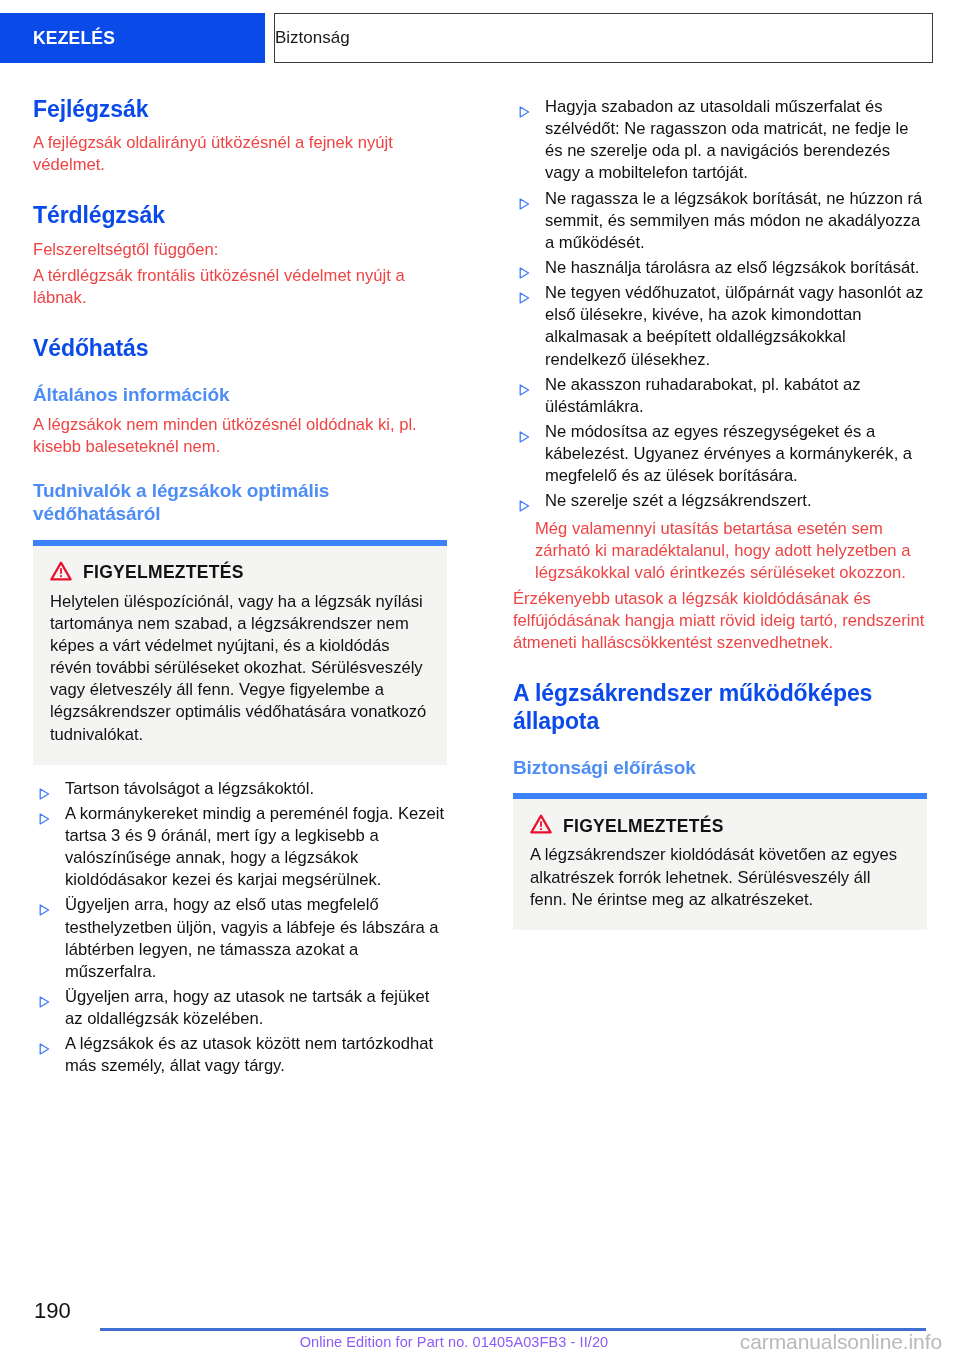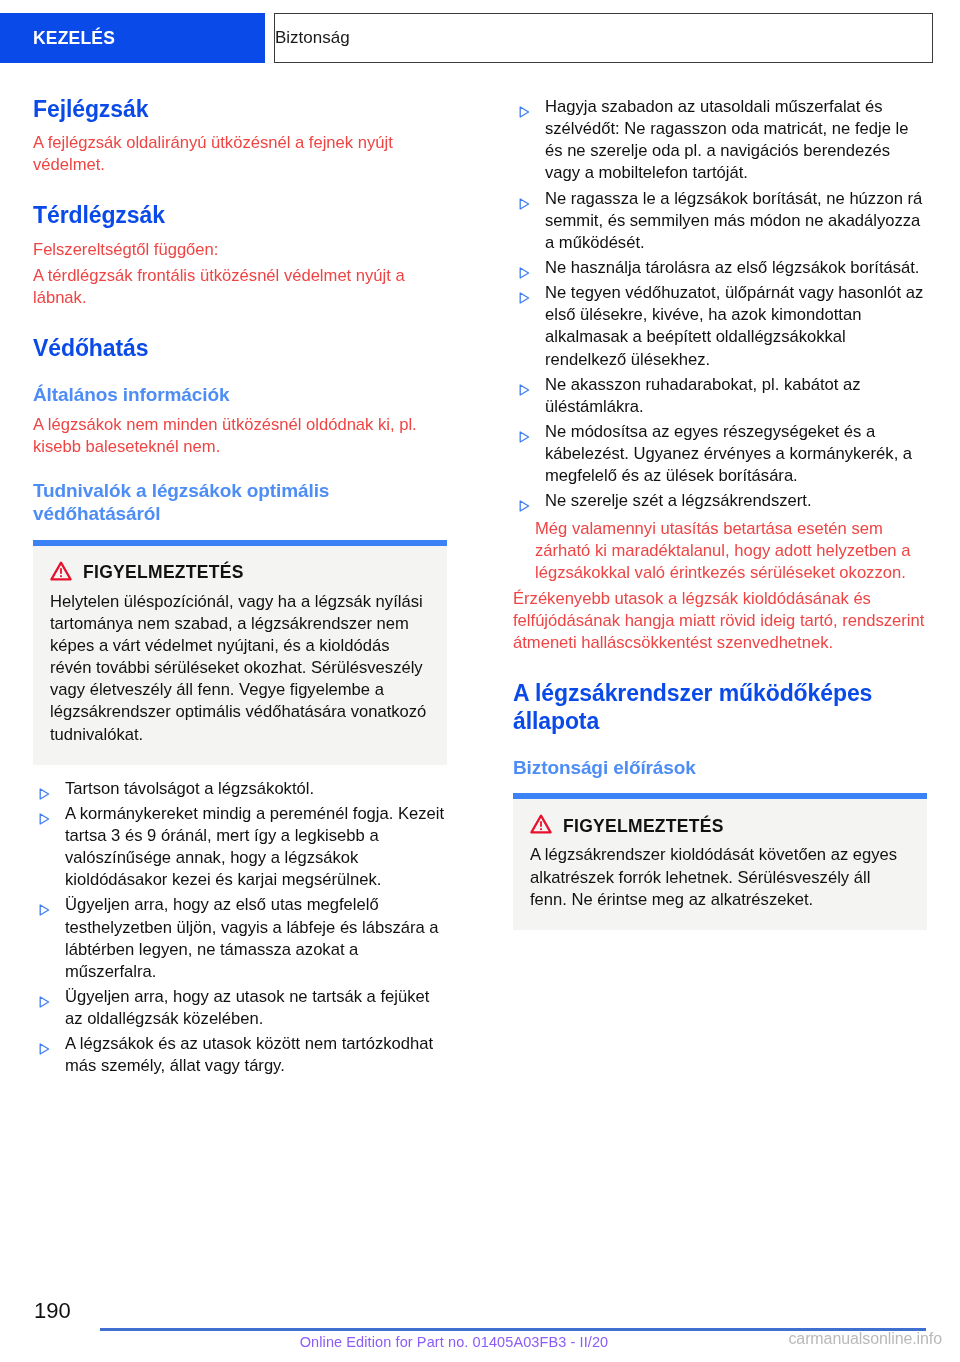--- a/index.html
+++ b/index.html
@@ -173,21 +173,21 @@
     text-align: center;
     font-size: 14.5px;
     color: #8b5cf6;
     letter-spacing: 0.1px;
     padding-left: 32px;
   }
   .watermark {
     position: absolute;
     right: 18px;
     top: 54px;
-    font-size: 16px;
+    font-size: 21px;
     color: #b9b9b9;
     letter-spacing: -0.1px;
   }
 </style>
 </head>
 <body>
 
 <div class="page">
 
   <div class="header">

